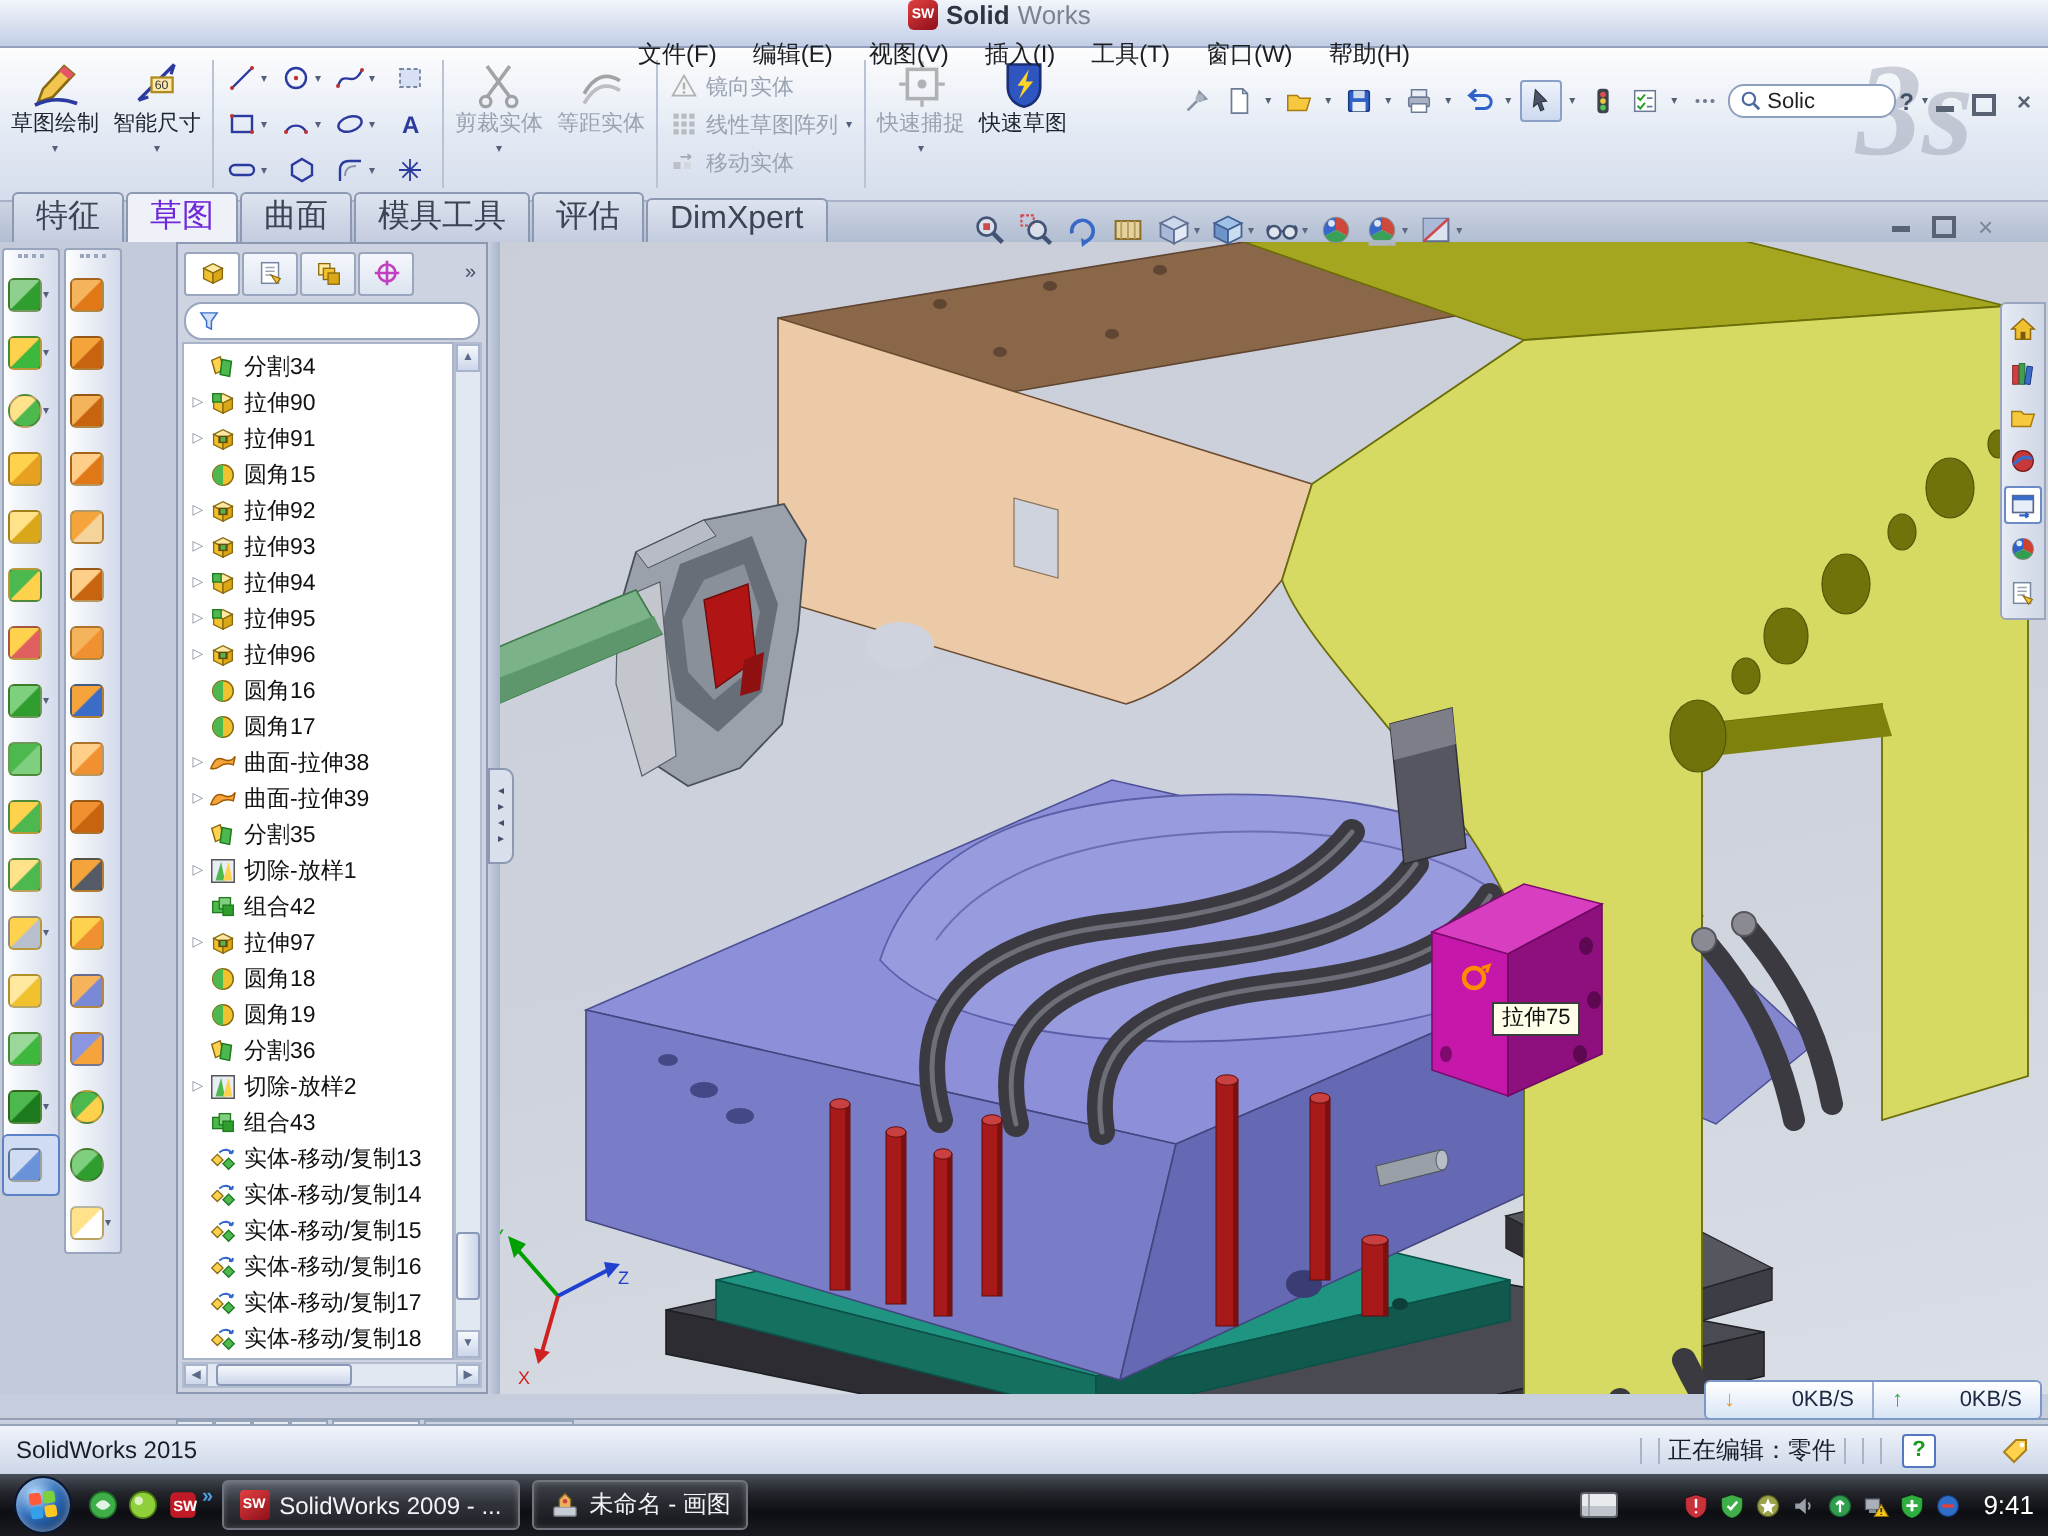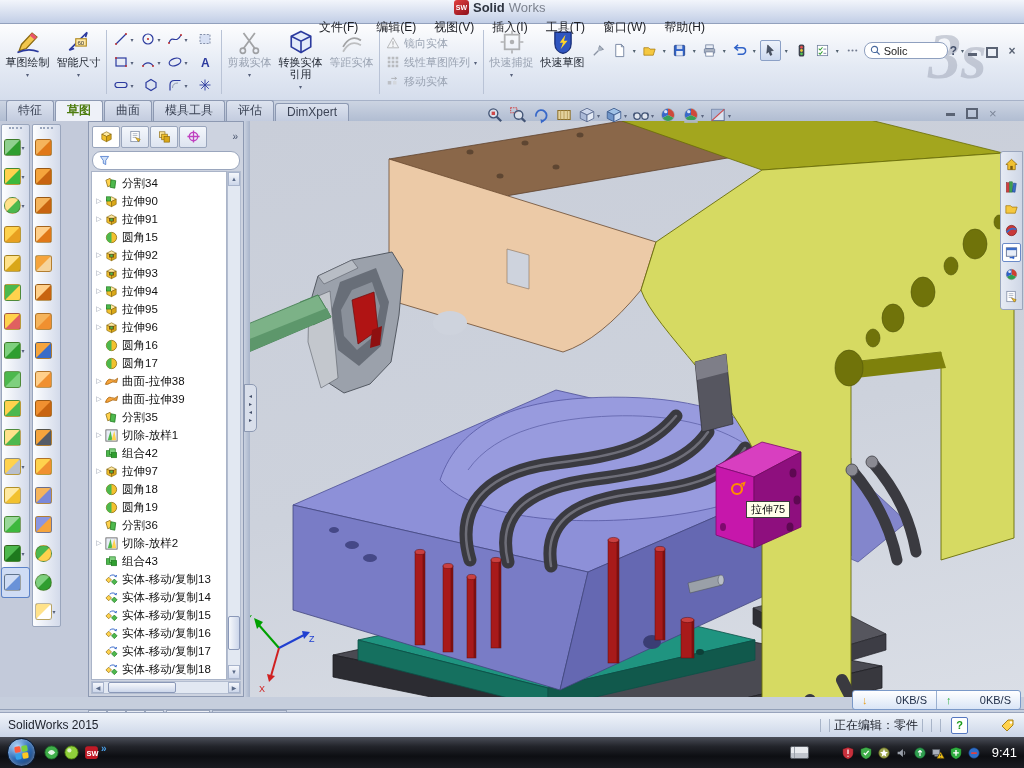--- a/index.html
+++ b/index.html
@@ -40,23 +40,23 @@
   .gcell{display:flex;align-items:center;justify-content:center;gap:1px;}
   .rsep{width:1px;background:#b9c3d6;margin:4px 2px;}
   .rstack{display:flex;flex-direction:column;justify-content:center;gap:4px;font-size:11px;color:#9aa3b2;padding:0 4px;}
   .srow{display:flex;align-items:center;gap:4px;white-space:nowrap;}
   #watermark{position:absolute;top:18px;left:928px;font-size:66px;font-style:italic;font-weight:bold;
     color:rgba(148,156,172,.45);font-family:"Liberation Serif","DejaVu Serif",serif;z-index:6;pointer-events:none;}
   
   #tabrow{position:absolute;top:101px;left:0;width:1024px;height:20px;
     background:linear-gradient(#ccd4e2,#b1bdd2);display:flex;align-items:flex-end;
     padding-left:6px;box-sizing:border-box;gap:1px;z-index:5;}
-  .ctab{font-size:12px;padding:1px 11px 2px;border:1px solid #8d99b2;border-bottom:none;
+  .ctab{font-size:16px;padding:1px 11px 2px;border:1px solid #8d99b2;border-bottom:none;
     border-radius:3px 3px 0 0;background:linear-gradient(#dde3ef,#c3ccdf);color:#3c4456;}
-  .ctab.active{background:#eef1f8;color:#4d7c0f;font-weight:bold;}
+  .ctab.active{background:#eef1f8;color:#6d28d9;}
   
   #leftbg{position:absolute;left:0;top:121px;width:88px;height:576px;background:#c3cada;}
   .vtool{position:absolute;width:29px;border:1px solid #9aa6bd;border-radius:2px;
     background:linear-gradient(90deg,#fdfeff,#d3daea);box-sizing:border-box;z-index:4;}
   #vt1{left:1px;top:124px;}
   #vt2{left:32px;top:124px;}
   .grip{height:4px;margin:2px 7px 0;border-top:2px dotted #9aa6bd;}
   .vrow{display:flex;align-items:center;justify-content:center;height:29px;gap:1px;}
   .vsq{width:17px;height:17px;border-radius:3px;border:1px solid rgba(80,70,30,.4);box-sizing:border-box;}
   .vrow .va{font-size:6px;color:#55607a;width:6px;}
@@ -370,28 +370,20 @@
         </div>
       </div>
       <div class="rsep"></div>
       <div class="rbig dis">
         <svg width="26" height="26" viewBox="0 0 16 16">
           <path d="M4,2.5 L11,12 M11,2.5 L4,12" stroke="#55607a" stroke-width="1.1"></path>
           <circle cx="3.6" cy="13.4" r="1.6" fill="none" stroke="#55607a"></circle>
           <circle cx="11.6" cy="13.4" r="1.6" fill="none" stroke="#55607a"></circle>
         </svg>
         <div class="lbl">剪裁实体</div>
-        <div class="rarrow">▾</div>
-      </div>
-      <div class="rbig">
-        <svg width="26" height="26" viewBox="0 0 16 16">
-          <path d="M8,1.5 L14,4.5 L14,11 L8,14.5 L2,11 L2,4.5 Z" fill="#e4ebfa" stroke="#2b3a9e" stroke-width="1"></path>
-          <path d="M2,4.5 L8,7.5 L14,4.5 M8,7.5 V14.5" fill="none" stroke="#2b3a9e" stroke-width="1"></path>
-        </svg>
-        <div class="lbl">转换实体引用</div>
         <div class="rarrow">▾</div>
       </div>
       <div class="rbig dis">
         <svg width="26" height="26" viewBox="0 0 16 16">
           <path d="M2.5,11 Q7,3 13.5,7" fill="none" stroke="#55607a" stroke-width="1.1"></path>
           <path d="M2.5,14 Q7,6 13.5,10" fill="none" stroke="#8a93a8" stroke-width="1.1"></path>
         </svg>
         <div class="lbl">等距实体</div>
       </div>
       <div class="rsep"></div>
@@ -1258,20 +1250,34 @@
           </svg>
         </div>
         <div class="ql">
           <svg width="17" height="17" viewBox="0 0 16 16">
             <rect x="2" y="2" width="12" height="12" rx="2.5" fill="#c01a26"></rect>
             <text x="3.4" y="11" font-size="7" font-weight="bold" fill="#fff">SW</text>
           </svg>
         </div>
       </div>
     <span class="qlchev">»</span>
+    <div id="taskbuttons" style="display:flex;align-items:center;">
+        <div class="tbtn">
+          <div class="swsq">SW</div>
+          <span>SolidWorks 2009 - ...</span>
+        </div>
+        <div class="tbtn second">
+          <svg width="15" height="15" viewBox="0 0 16 16">
+            <rect x="2" y="9" width="12" height="5" rx="1" fill="#c8ccd4" stroke="#6a7078" stroke-width="0.7"></rect>
+            <path d="M5,9 V5 L8,2 L11,5 V9" fill="#e8b060" stroke="#8a6a20" stroke-width="0.7"></path>
+            <circle cx="8" cy="6" r="1.2" fill="#d04040"></circle>
+          </svg>
+          <span>未命名 - 画图</span>
+        </div>
+      </div>
     <div id="tray">
       <div id="kbicon"></div>
       <div id="trayicons" style="display:flex;gap:4px;align-items:center;">
           <div class="trayic">
             <svg width="14" height="14" viewBox="0 0 16 16">
               <path d="M8,1.5 L14,3.5 V8 C14,11.8 11,14.2 8,15 C5,14.2 2,11.8 2,8 V3.5 Z" fill="#c8303c" stroke="rgba(0,0,0,.4)" stroke-width="0.7"></path>
               <path d="M8,4 V9 M8,11 V12.2" stroke="#fff" stroke-width="1.4"></path>
             </svg>
           </div>
           <div class="trayic">

